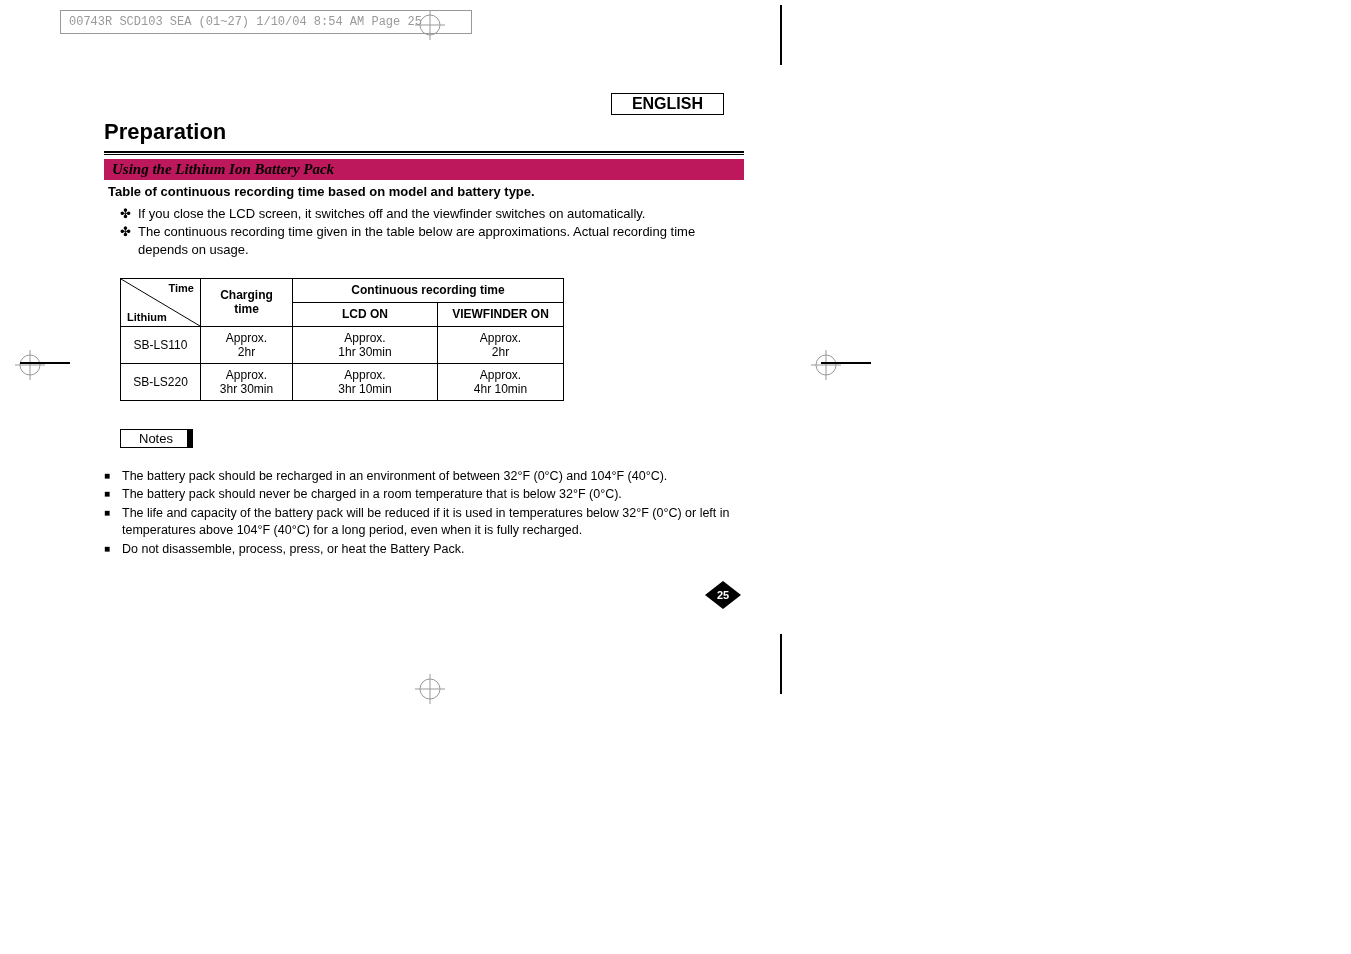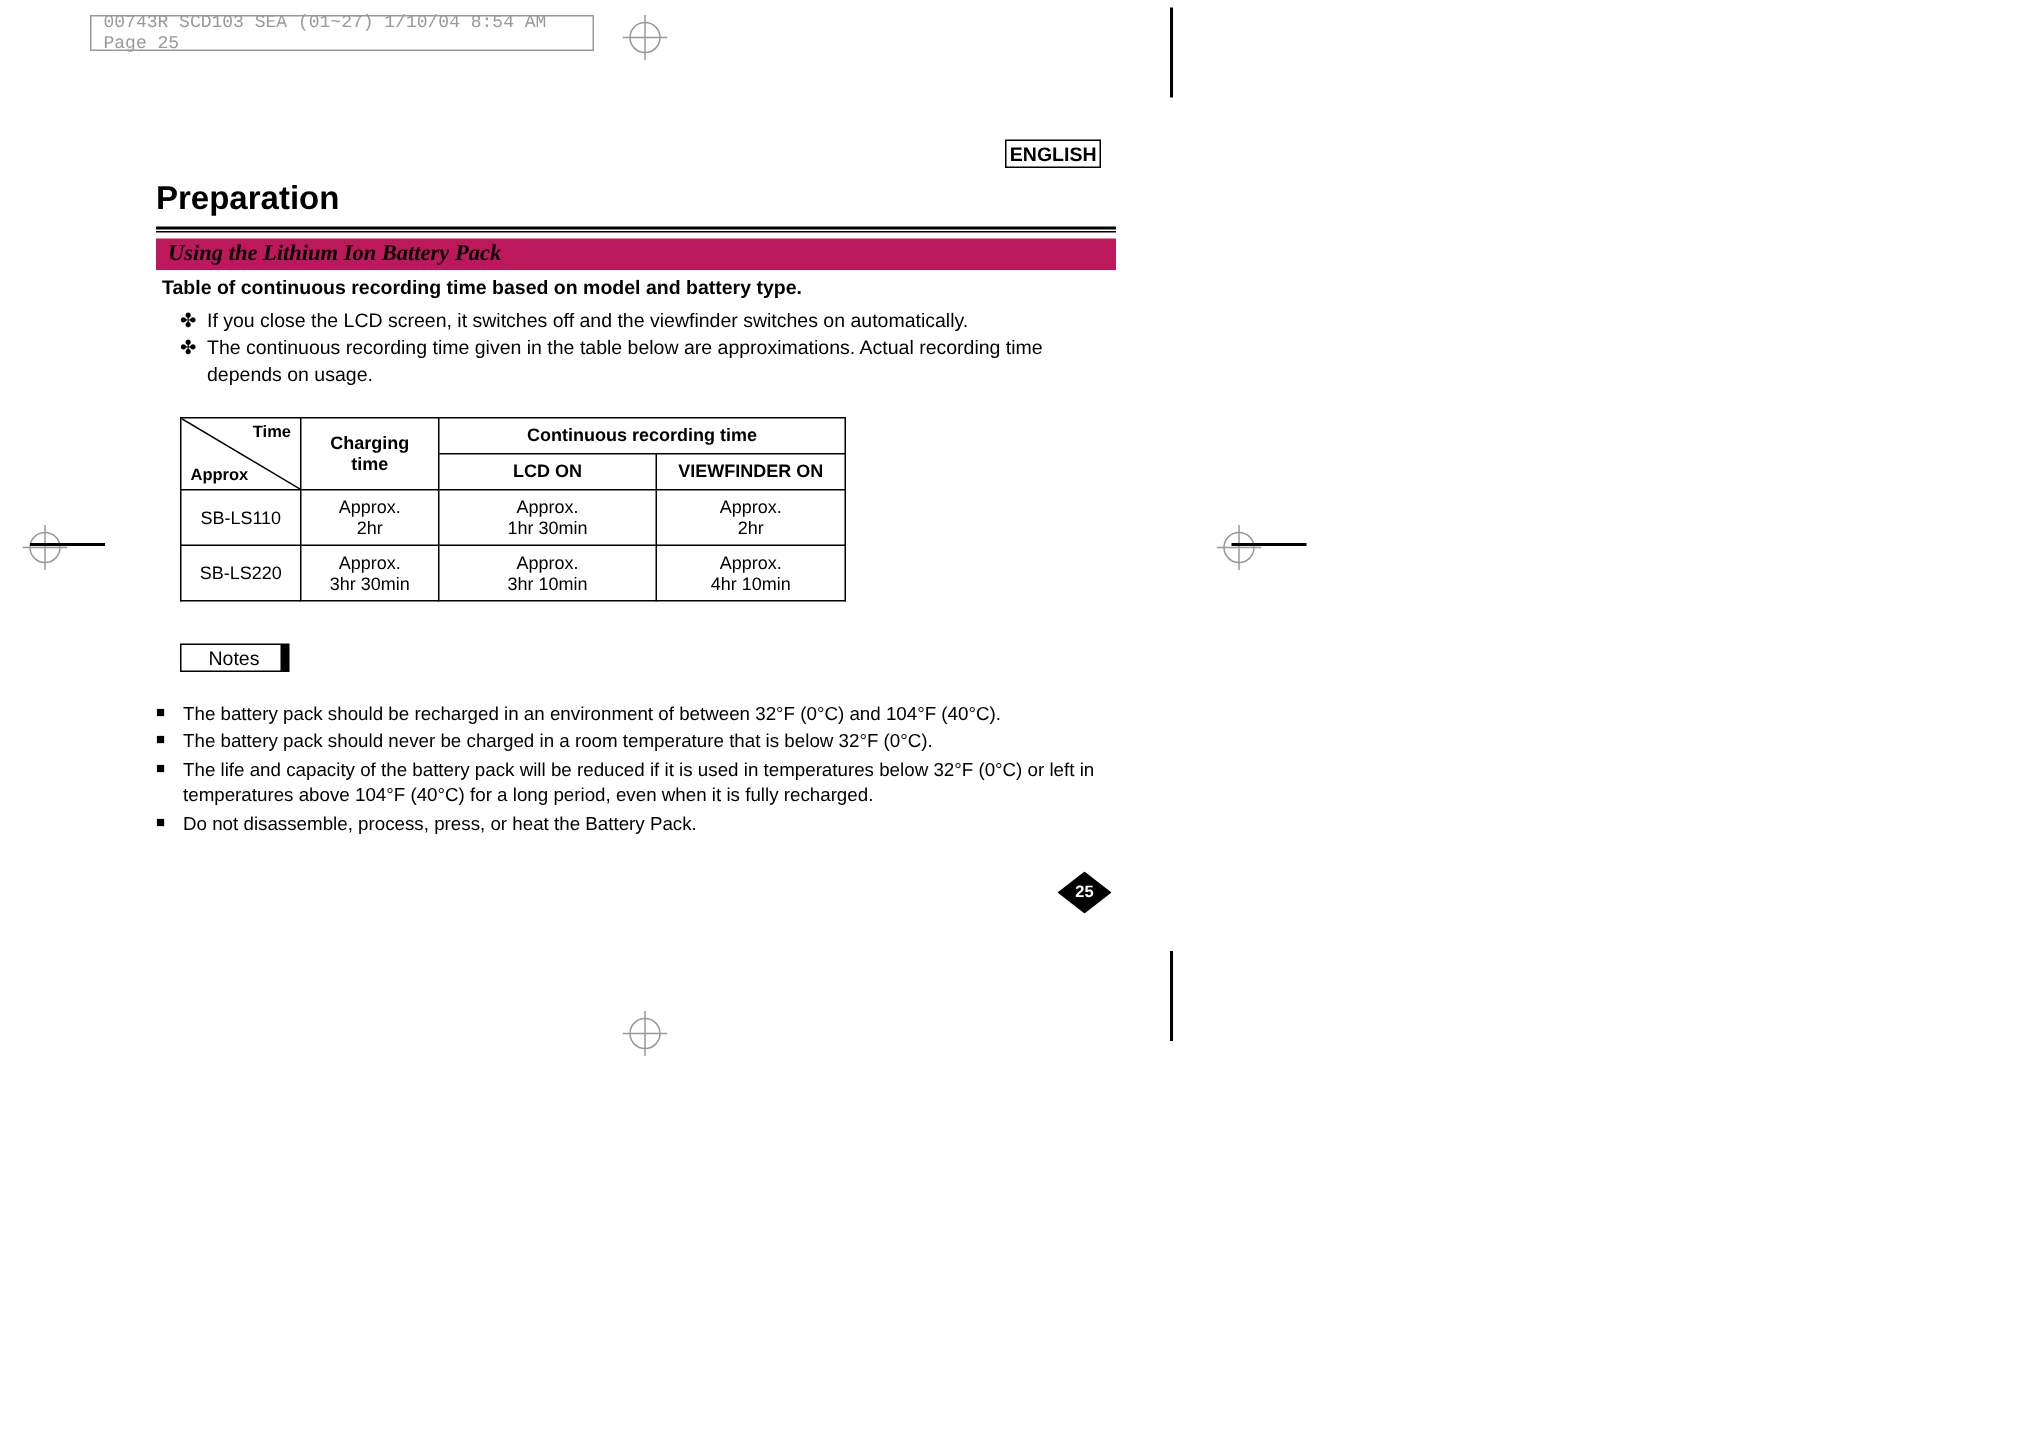--- a/index.html
+++ b/index.html
@@ -11,21 +11,21 @@
       font-family: Arial, Helvetica, sans-serif;
       background: #fff;
       width: 1351px;
       height: 954px;
       position: relative;
     }
     .page-header-box {
       position: absolute;
       top: 10px;
       left: 60px;
-      width: 336px;
+      width: 412px;
       height: 24px;
       border: 1px solid #999;
       display: flex;
       align-items: center;
       padding: 0 8px;
       font-size: 12px;
       color: #999;
       font-family: "Courier New", monospace;
     }
     .crop-mark {
@@ -77,24 +77,24 @@
     .page-content {
       position: absolute;
       top: 95px;
       left: 104px;
       width: 640px;
     }
     
     .language-tag {
       position: absolute;
       top: -2px;
-      right: 10px;
+      right: 20px;
       border: 1.5px solid #000;
-      padding: 1px 2px;
-      font-size: 13px;
+      padding: 1px 20px;
+      font-size: 16px;
       font-weight: bold;
     }
     
     .main-title {
       font-size: 22px;
       font-weight: bold;
       margin-top: 24px;
       margin-bottom: 6px;
     }
     .title-underline-thick {
@@ -297,21 +297,21 @@
   </ul>
   
   <table class="recording-table">
     <tbody>
         <tr>
       <th rowspan="2" class="diag-cell">
         <svg viewBox="0 0 80 48" preserveAspectRatio="none">
               <line x1="0" y1="0" x2="80" y2="48" stroke="#000" stroke-width="1"></line>
             </svg>
         <span class="diag-time">Time</span>
-        <span class="diag-battery">Approx</span>
+        <span class="diag-battery">Lithium</span>
       </th>
       <th rowspan="2" class="col-charge">Charging time</th>
       <th colspan="2">Continuous recording time</th>
     </tr>
     <tr>
       <th class="col-lcd">LCD ON</th>
       <th class="col-vf">VIEWFINDER ON</th>
     </tr>
     <tr>
       <td>SB-LS110</td>

